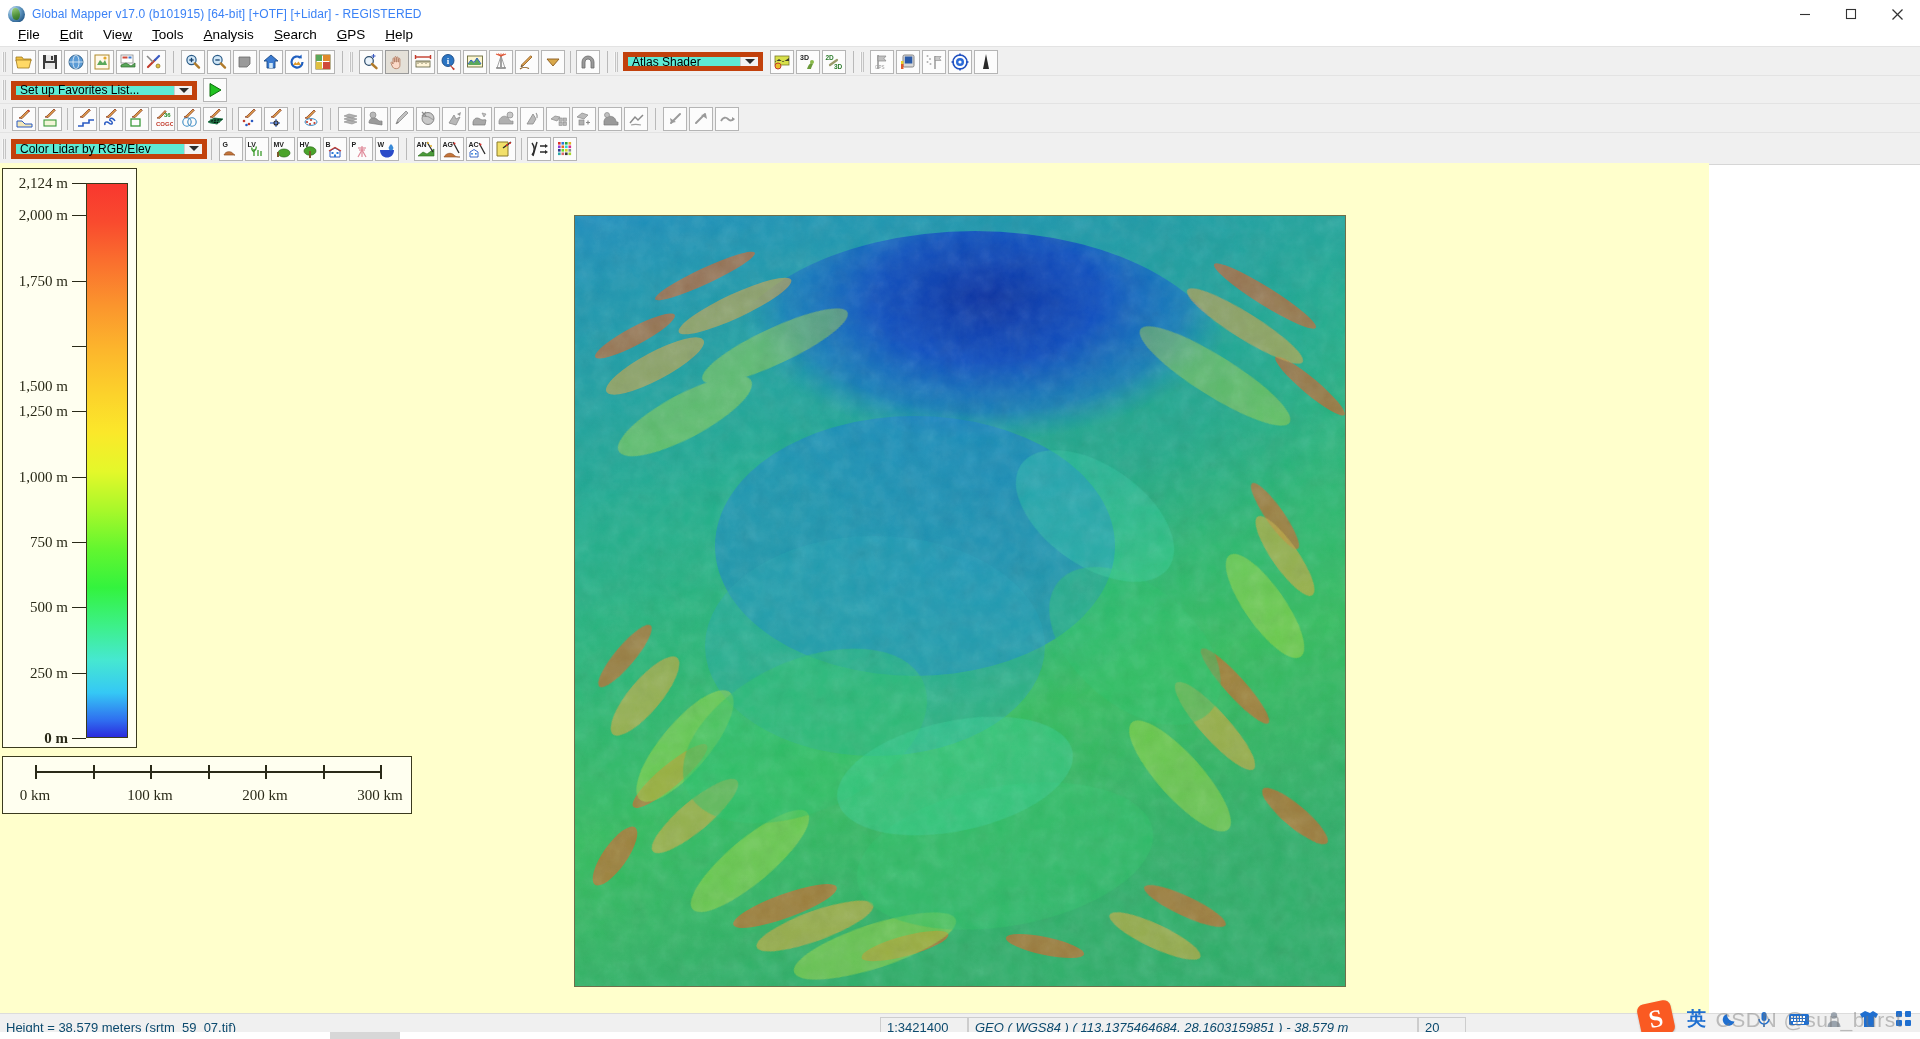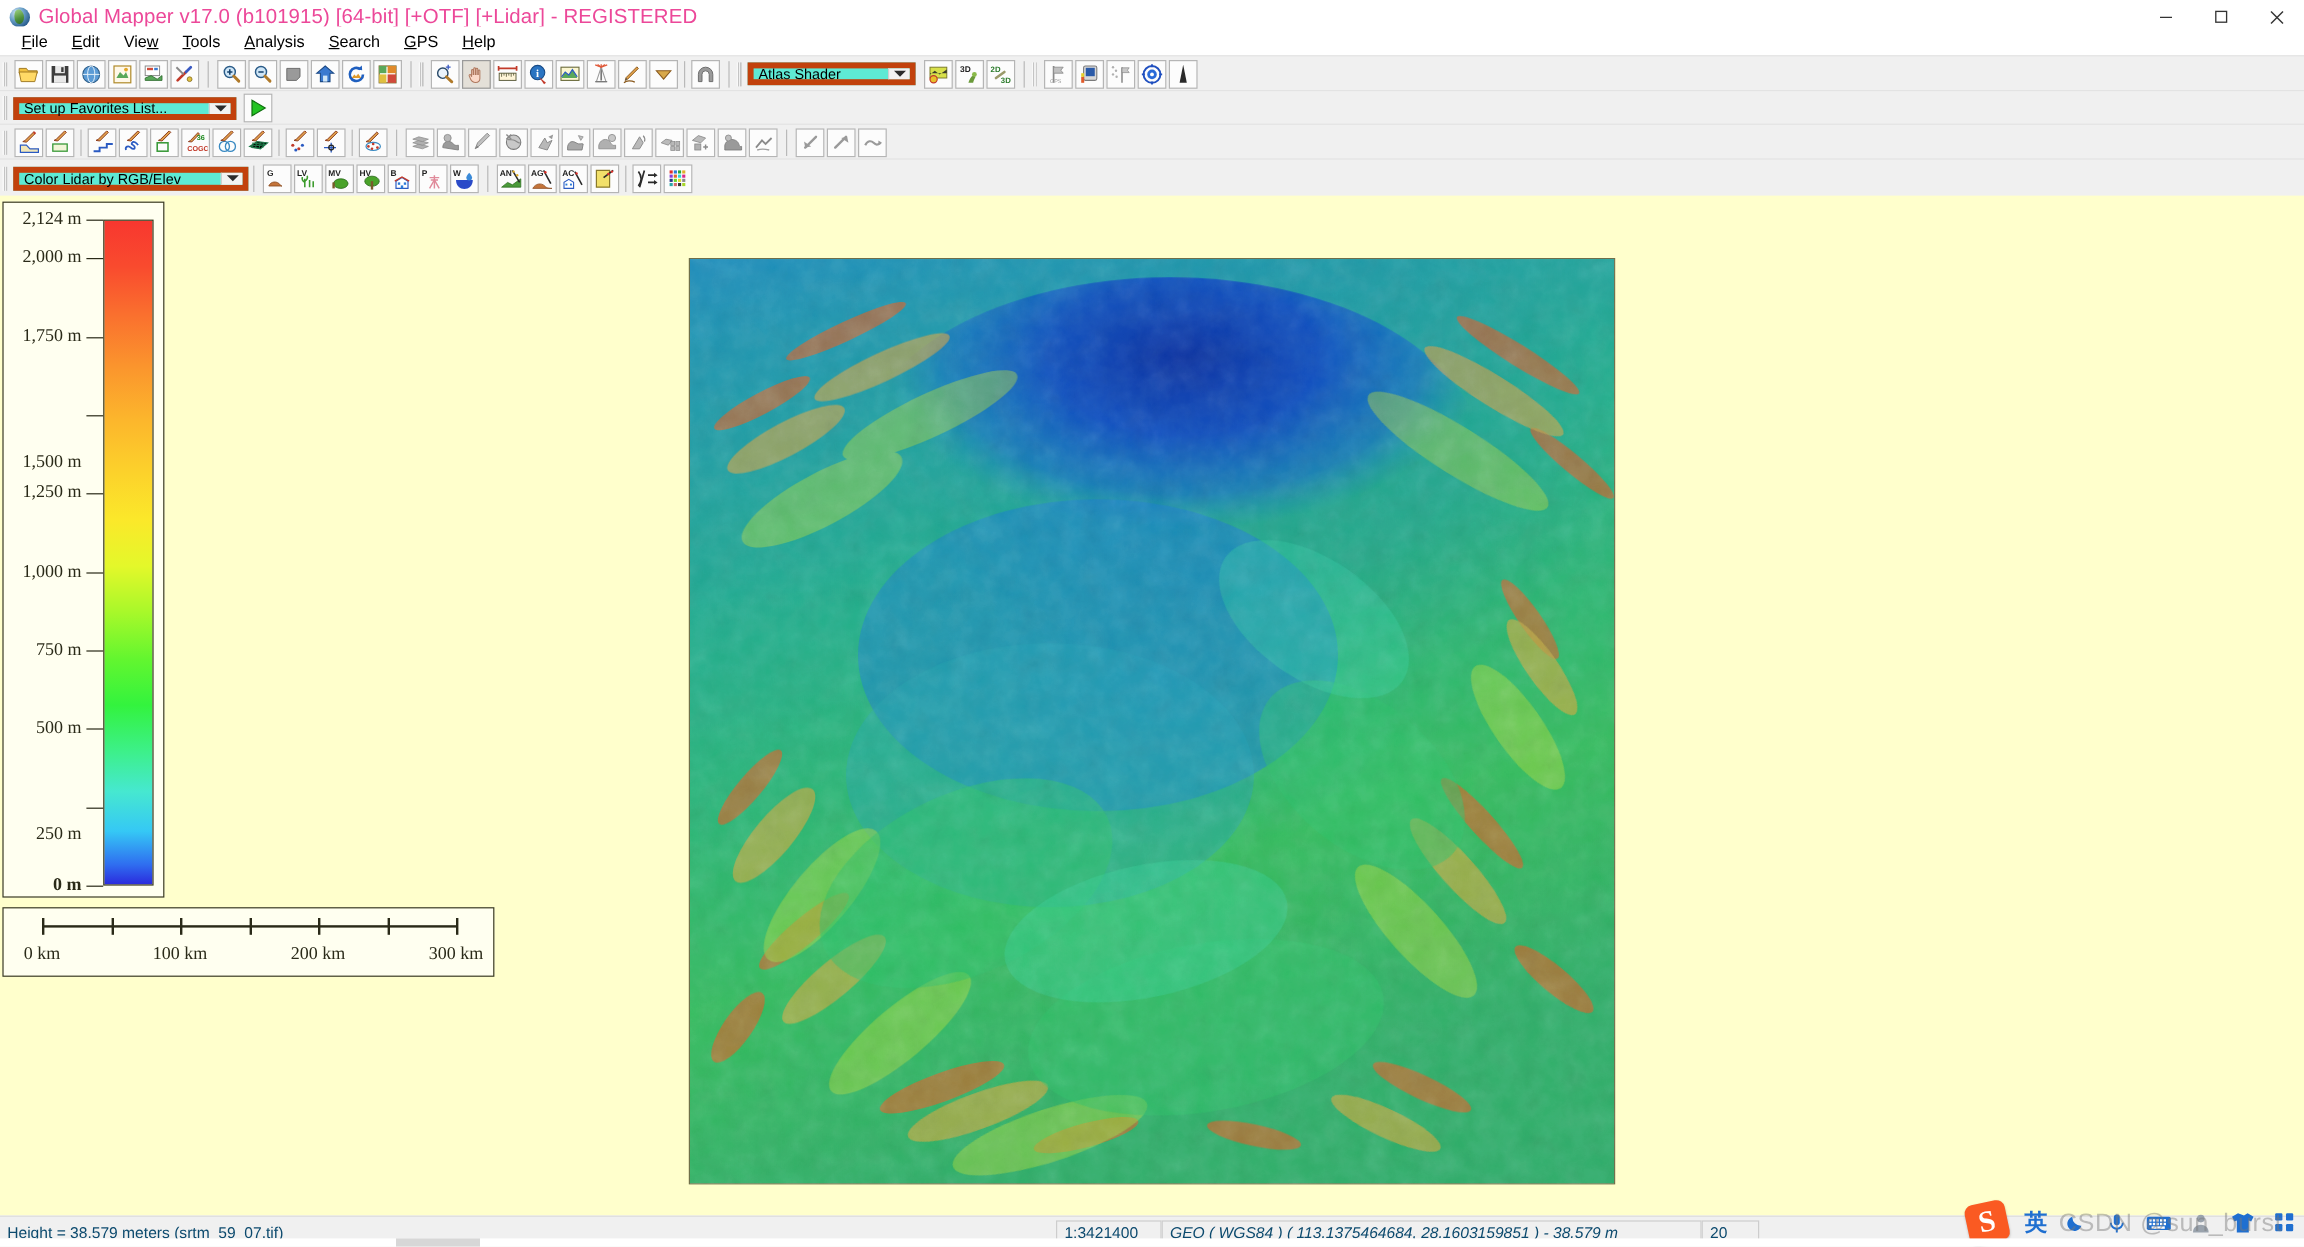--- a/index.html
+++ b/index.html
@@ -15,21 +15,21 @@
   .titlebar{
     position:absolute;left:0;top:0;width:1920px;height:28px;
     background:#ffffff;display:flex;align-items:center;
   }
   .tb-icon{width:17px;height:17px;margin-left:8px;margin-right:7px;border-radius:50%;
     background:radial-gradient(circle at 32% 28%, #cfe2f3 0%, #6aa0c8 38%, #2a5f8f 75%, #17395a 100%);
     position:relative;flex:none;}
   .tb-icon:after{content:"";position:absolute;left:4px;top:2px;width:8px;height:12px;
     background:linear-gradient(160deg,#9ad17a 0%, #4d8f33 60%, #2d6d22 100%);
     border-radius:40% 55% 45% 50%;opacity:.95;}
-  .tb-title{font-size:17px;color:#ec4899;letter-spacing:0.1px;white-space:nowrap;}
+  .tb-title{font-size:12px;color:#3b82f6;letter-spacing:0.1px;white-space:nowrap;}
   .win-btns{position:absolute;right:0;top:0;height:28px;display:flex;}
   .win-btn{width:46px;height:28px;display:flex;align-items:center;justify-content:center;
     font-size:12px;color:#333;}
   .win-btn.close{}
   .win-btn svg{display:block;}
 
   
   .menubar{
     position:absolute;left:0;top:22px;width:1920px;height:24px;
     display:flex;align-items:center;padding-left:8px;background:#ffffff;
@@ -72,21 +72,21 @@
     width:17px;height:100%;border-left:1px solid #cfcfcf;background:#f2f2f2;
     display:flex;align-items:center;justify-content:center;
   }
   .combo .carrow i{
     width:0;height:0;border-left:5px solid transparent;border-right:5px solid transparent;
     border-top:5px solid #2b2b2b;display:block;
   }
 
   
   .mapview{
-    position:absolute;left:0;top:163px;width:1920px;height:850px;background:#ffffcc;
+    position:absolute;left:0;top:163px;width:1709px;height:850px;background:#ffffcc;
     overflow:hidden;
   }
   .map-img{
     position:absolute;left:574px;top:52px;width:770px;height:770px;
     border:1px solid #6f6f4a;
     background:
       radial-gradient(ellipse 55% 38% at 62% 20%, #0d3fa8 0%, #0f52c4 38%, rgba(18,92,190,0) 72%),
       radial-gradient(ellipse 40% 30% at 52% 45%, #1478cf 0%, rgba(20,120,207,0) 70%),
       radial-gradient(ellipse 30% 22% at 18% 78%, #1fae7c 0%, rgba(31,174,124,0) 72%),
       radial-gradient(ellipse 28% 20% at 85% 70%, #2fa55e 0%, rgba(47,165,94,0) 72%),
@@ -960,21 +960,21 @@
             <div class="llabel" style="top: 177.051px; margin-top: 40px;">1,500 m</div>
             <div class="ltick" style="top: 242.376px;"></div>
             <div class="llabel" style="top: 242.376px;">1,250 m</div>
             <div class="ltick" style="top: 307.701px;"></div>
             <div class="llabel" style="top: 307.701px;">1,000 m</div>
             <div class="ltick" style="top: 373.025px;"></div>
             <div class="llabel" style="top: 373.025px;">750 m</div>
             <div class="ltick" style="top: 438.35px;"></div>
             <div class="llabel" style="top: 438.35px;">500 m</div>
             <div class="ltick" style="top: 503.675px;"></div>
-            <div class="llabel" style="top: 503.675px; margin-top: 23px;">250 m</div>
+            <div class="llabel" style="top: 503.675px;">250 m</div>
             <div class="ltick" style="top: 569px;"></div>
             <div class="llabel" style="top: 569px; font-weight: bold;">0 m</div>
           </div>
       </div>
     </div>
 
     <div class="scalebar">
       <div class="sb-line"></div>
       <div id="sb-ticks">
           <div class="sb-tick" style="left: 32px;"></div>

